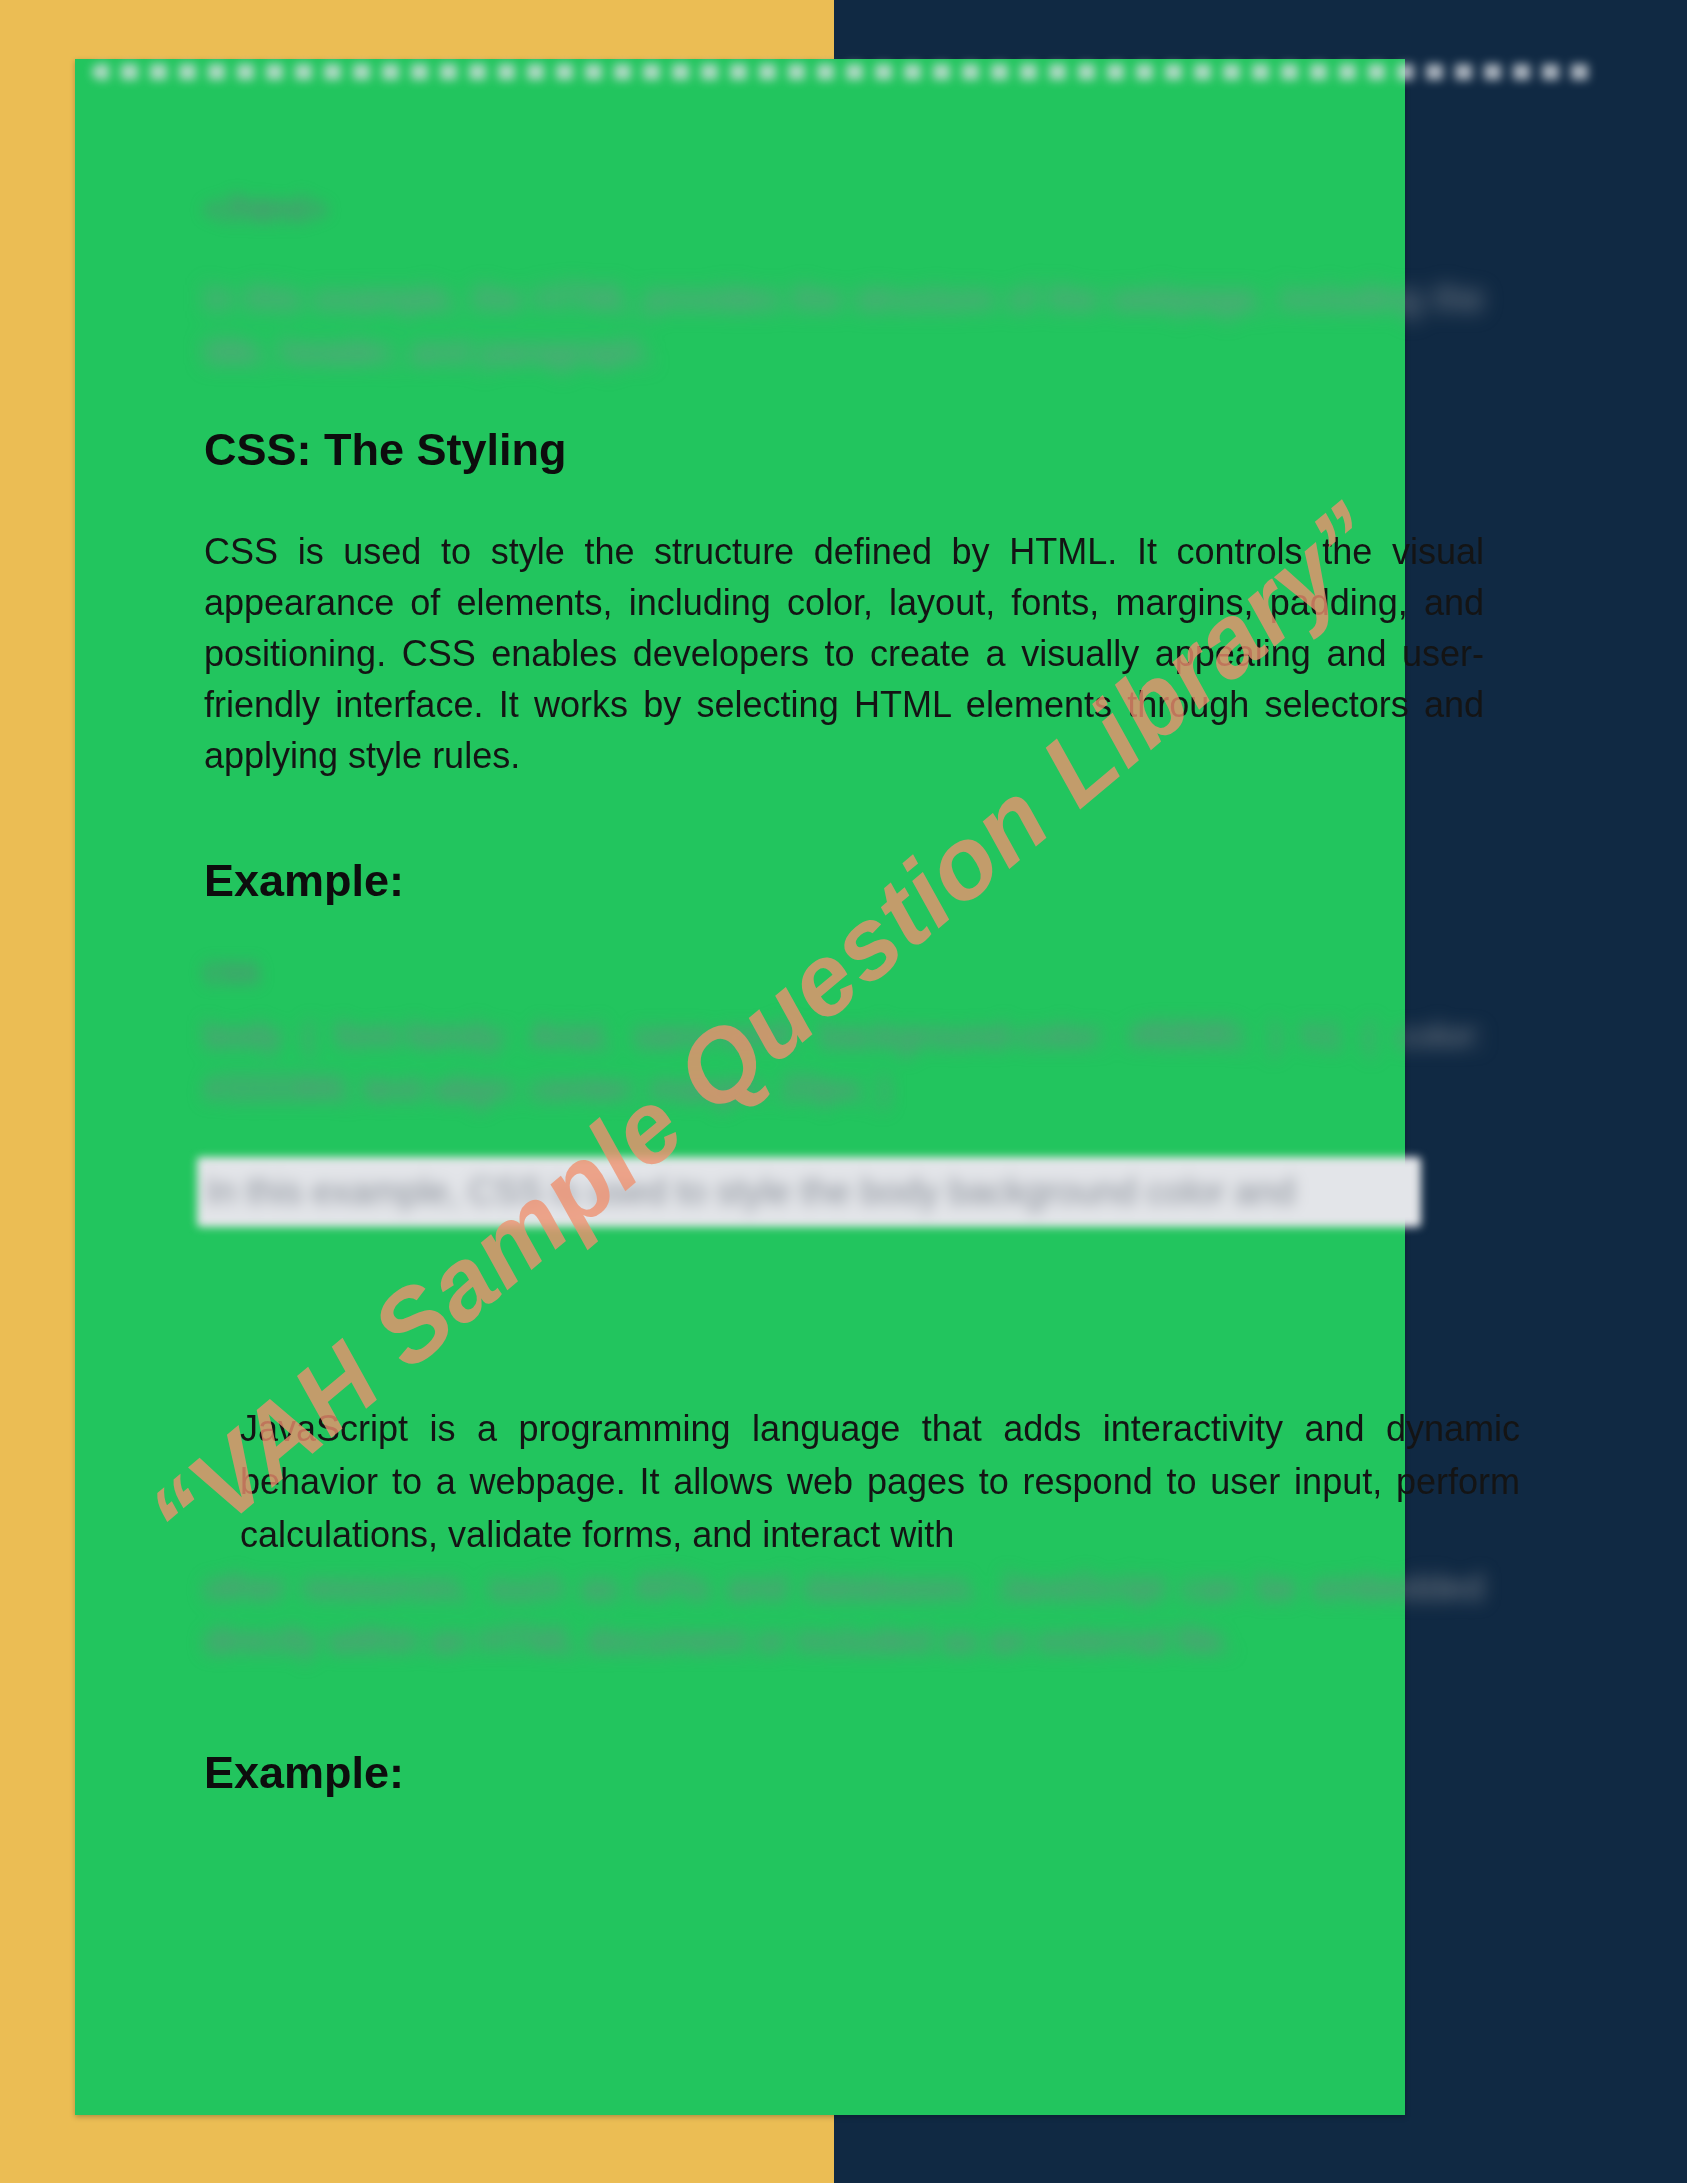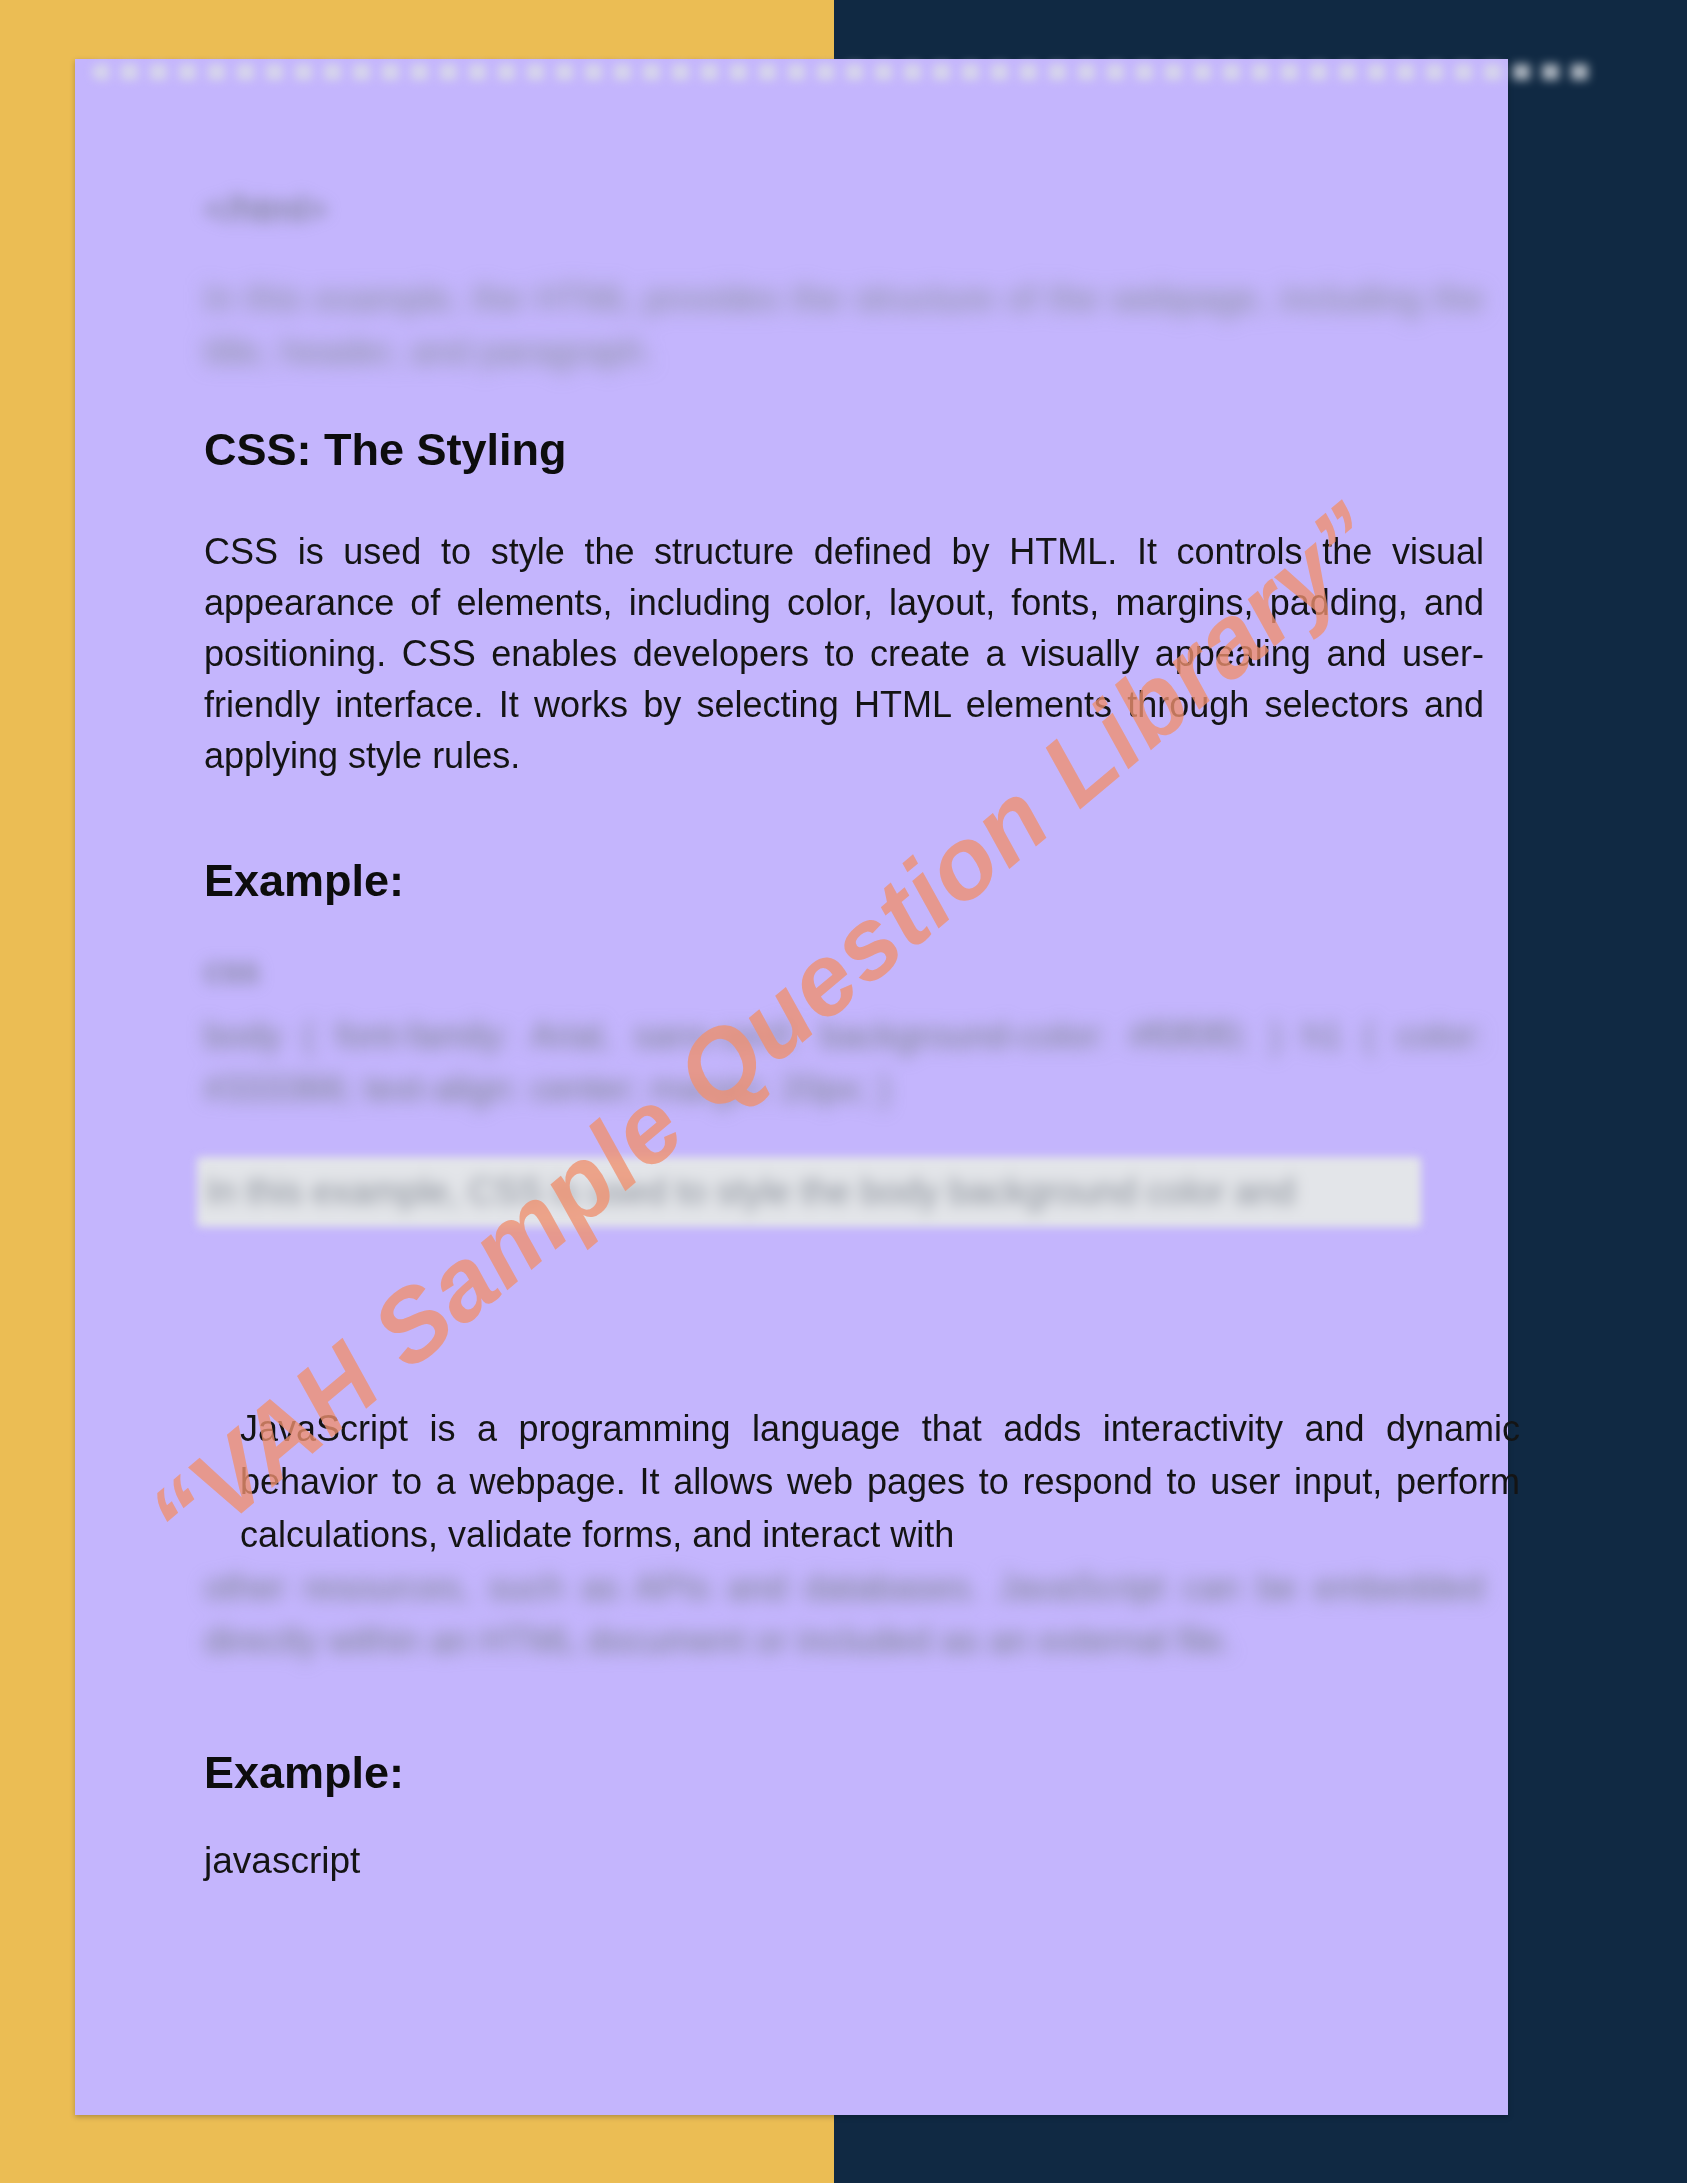--- a/index.html
+++ b/index.html
@@ -9,22 +9,22 @@
     font-family:"Liberation Sans", sans-serif;
     background:#ffffff;
     overflow:hidden;
   }
   
   .bg-left  { position:absolute; left:0; top:0; width:834px; height:2183px; background:#EBBD54; }
   .bg-right { position:absolute; left:834px; top:0; width:853px; height:2183px; background:#102943; }
 
   
   .page {
-    position:absolute; left:75px; top:59px; width:1433px; height:2056px;
-    background:#c4b5fd;
+    position:absolute; left:75px; top:59px; width:1330px; height:2056px;
+    background:#22c55e;
     box-shadow:0 2px 5.3px rgba(0,0,0,.25);
   }
 
   
   .artifact {
     position:absolute; left:16.5px; top:4.6px; width:1502px; height:16px;
     background:repeating-linear-gradient(90deg,
       #dde0e5 0 17px, rgba(255,255,255,0) 17px 29px);
     filter:blur(4.6px); opacity:.75; border-radius:8px;
   }
@@ -110,18 +110,17 @@
     <span class="note">In this example, CSS is used to style the body background color and</span>
   </div>
 
 
   <p class="col body-text pos-p-js">JavaScript is a programming language that adds interactivity and dynamic behavior to a webpage. It allows web pages to respond to user input, perform calculations, validate forms, and interact with</p>
 
   <p class="col body-text blurred pos-p-js-bl">other resources, such as APIs and databases. JavaScript can be embedded directly within an HTML document or included as an external file.</p>
 
   <h3 class="col heading pos-ex2">Example:</h3>
 
-  <div class="col tagline pos-jstag">javascript</div>
 
 </div>
 
 <div class="watermark">“VAH Sample Question Library”</div>
 
 
 </body></html>

